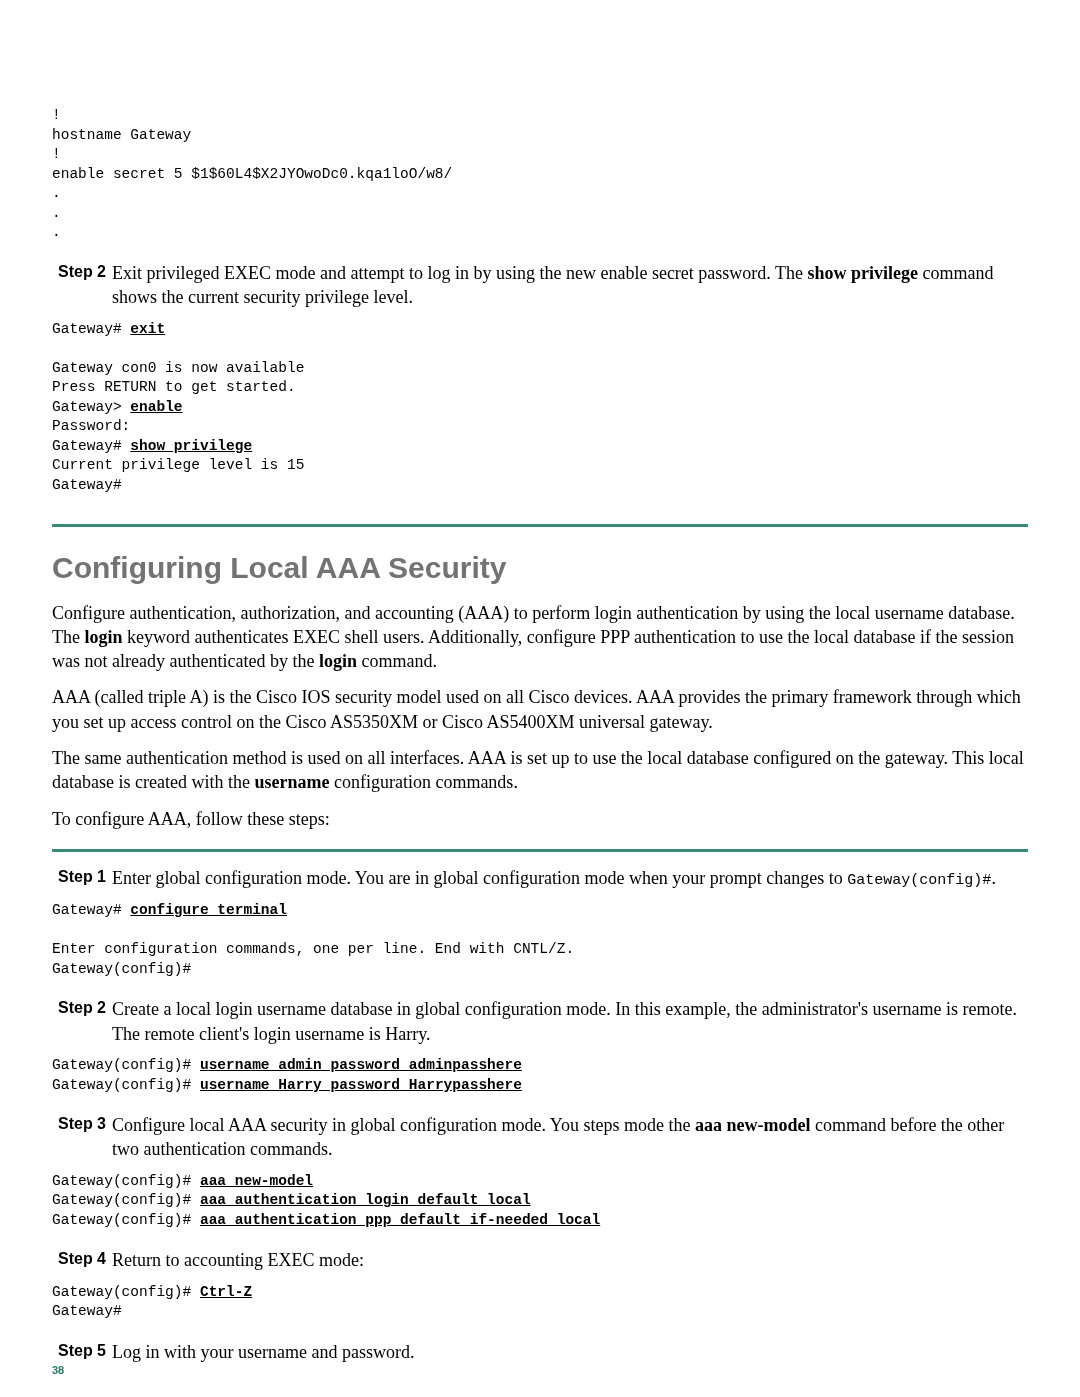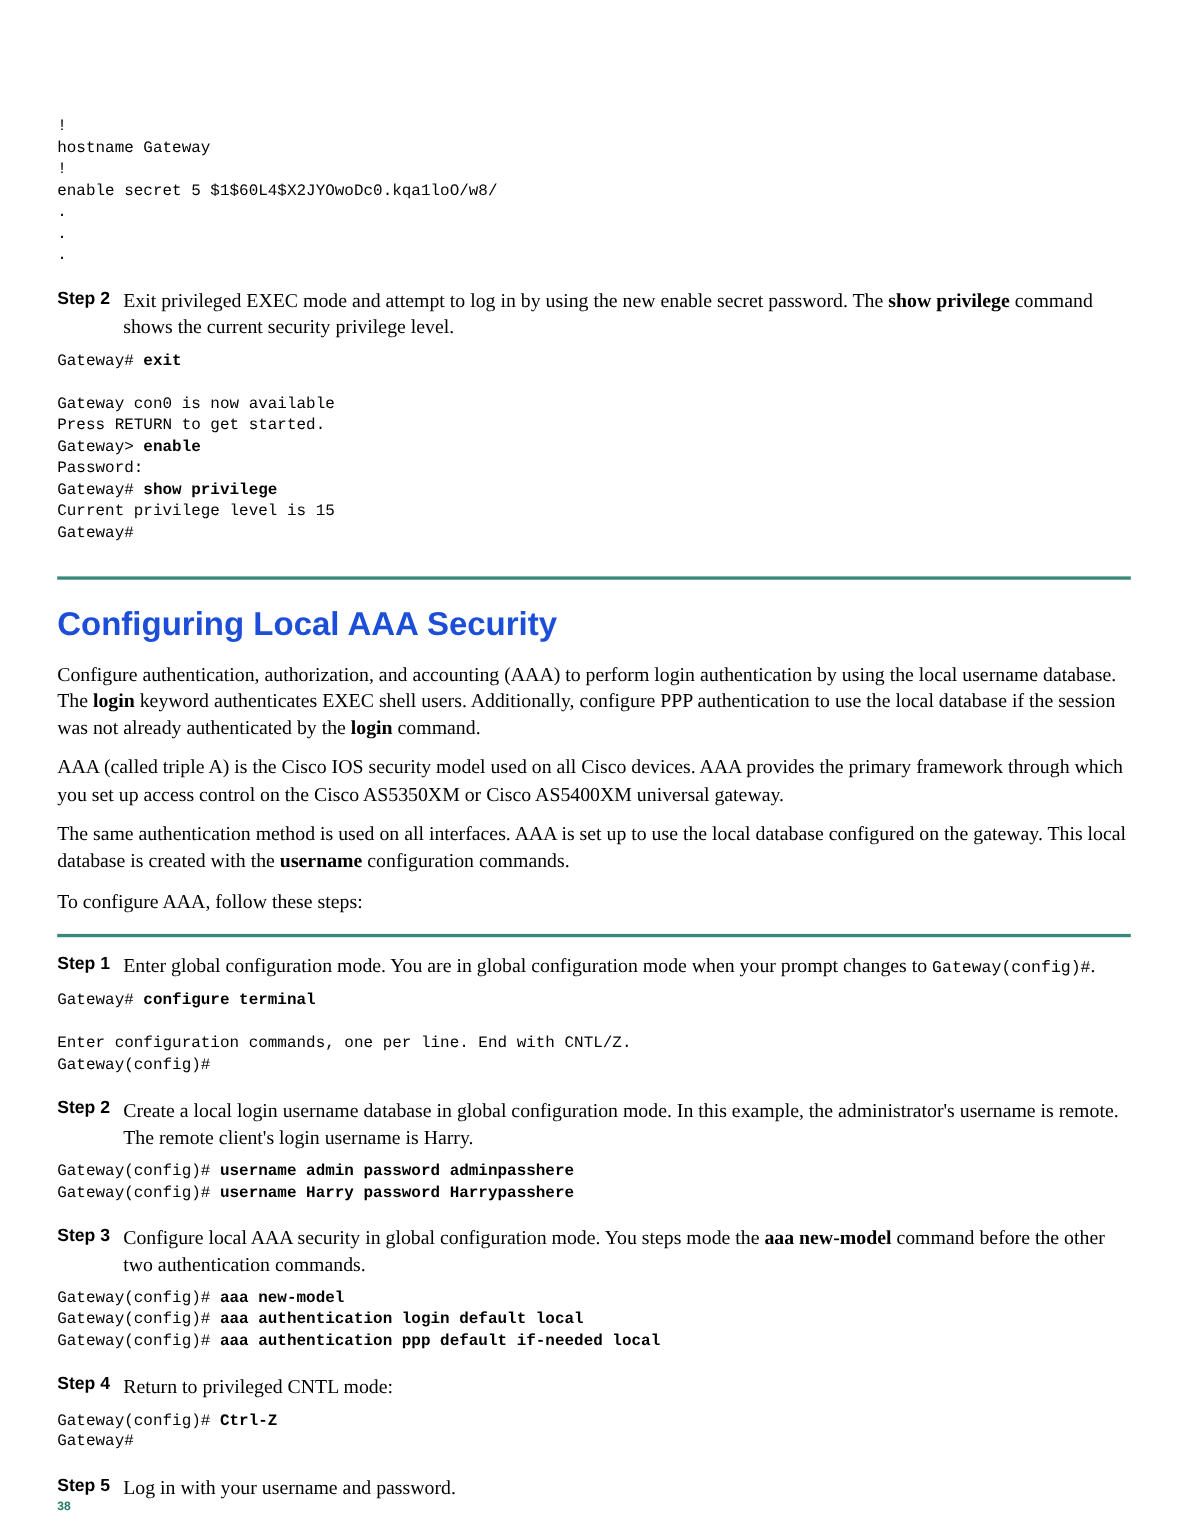--- a/index.html
+++ b/index.html
@@ -17,52 +17,53 @@
     box-sizing: border-box;
     position: relative;
   }
   .code-block {
     font-family: "Courier New", Courier, monospace;
     font-size: 14.5px;
     line-height: 1.35;
     white-space: pre;
     margin: 10px 0 18px 0;
   }
-  .code-bold { font-weight: bold; }
+  .code-bold { font-weight: bold; text-decoration: underline; }
   .step-row {
     display: flex;
     margin: 8px 0 4px 0;
     font-size: 18px;
     line-height: 1.35;
   }
   .step-label {
     flex: 0 0 60px;
     font-family: Arial, Helvetica, sans-serif;
     font-weight: bold;
     font-size: 16px;
+    text-align: center;
   }
   .step-body {
     flex: 1;
   }
   .body-bold { font-weight: bold; }
   .inline-code { font-family: "Courier New", Courier, monospace; font-size: 15px; }
   .rule {
     border: none;
     border-top: 3px solid #3a8879;
     margin: 28px 0 24px 0;
   }
   .rule2 {
     border: none;
     border-top: 3px solid #3a8879;
     margin: 18px 0 14px 0;
   }
   .sect-title {
     font-family: Arial, Helvetica, sans-serif;
     font-weight: bold;
-    color: #1d4ed8;
+    color: #737373;
     font-size: 30px;
     margin: 18px 0 16px 0;
   }
   .para {
     font-size: 18px;
     line-height: 1.35;
     margin: 8px 0 12px 0;
   }
   .italic { }
   .page-num {
@@ -153,21 +154,21 @@
       <span>Configure local AAA security in global configuration mode. You </span><span class="italic">steps</span><span> mode the </span><span class="body-bold">aaa new-model</span><span> command before the other two authentication commands.</span>
     </div>
   </div>
 
   <div class="code-block"><span>Gateway(config)# </span><span class="code-bold">aaa new-model</span>
 <span>Gateway(config)# </span><span class="code-bold">aaa authentication login default local</span>
 <span>Gateway(config)# </span><span class="code-bold">aaa authentication ppp default if-needed local</span></div>
 
   <div class="step-row">
     <div class="step-label">Step 4</div>
-    <div class="step-body">Return to privileged CNTL mode:</div>
+    <div class="step-body">Return to accounting EXEC mode:</div>
   </div>
 
   <div class="code-block"><span>Gateway(config)# </span><span class="code-bold">Ctrl-Z</span>
 <span>Gateway#</span></div>
 
   <div class="step-row">
     <div class="step-label">Step 5</div>
     <div class="step-body">Log in with your username and password.</div>
   </div>
 

